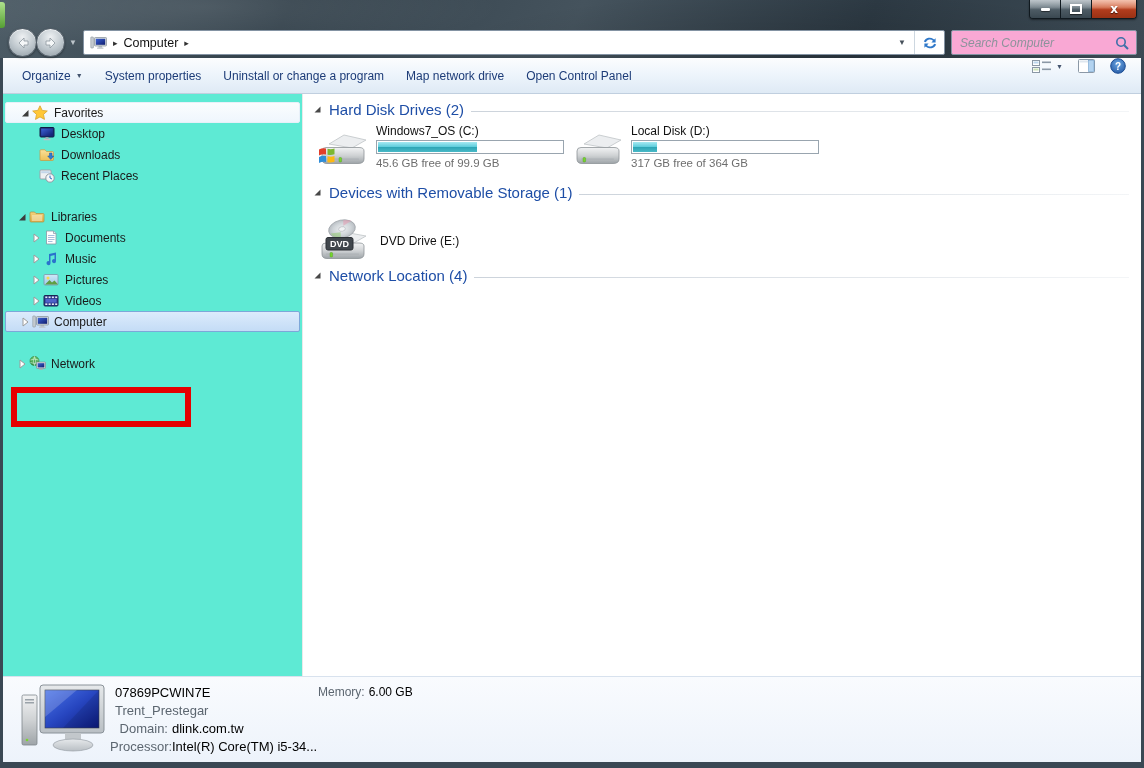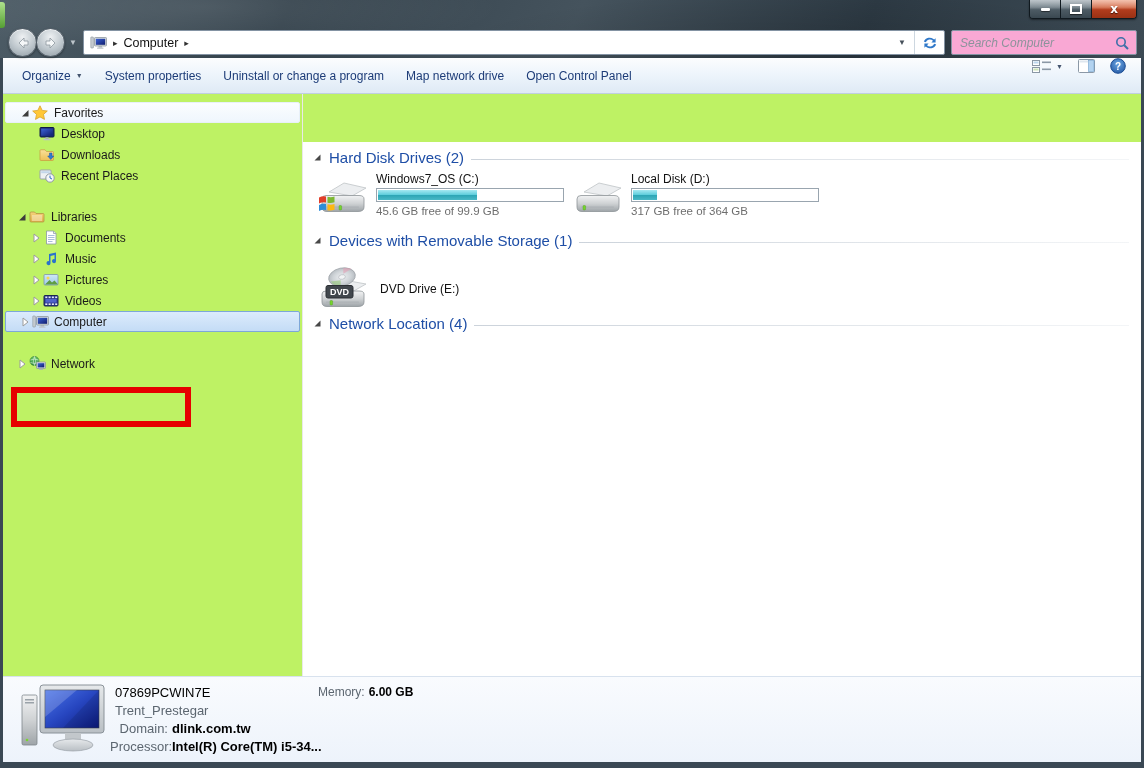--- a/index.html
+++ b/index.html
@@ -53,36 +53,36 @@
   
   .toolbar{position:absolute;top:58px;left:3px;right:3px;height:36px;
     background:linear-gradient(#fcfdfe,#eef5fc 45%,#dfeaf5);
     border-bottom:1px solid #c0cfdf;display:flex;align-items:flex-start;box-sizing:border-box;}
   .tb-item{font-size:12px;color:#1d3c78;padding:0 11px;height:100%;display:flex;align-items:center;gap:5px;cursor:default;}
   .tb-item.first{margin-left:8px;}
   .tb-caret{font-size:7px;color:#44546e;}
   .tb-right{margin-left:auto;display:flex;align-items:center;gap:15px;padding-right:15px;}
   .tb-icon{display:flex;align-items:center;gap:4px;}
   
-  .app-body{position:absolute;top:94px;left:3px;right:3px;bottom:92px;background:#bef264;display:flex;}
+  .app-body{position:absolute;top:94px;left:3px;right:3px;bottom:92px;background:#5eead4;display:flex;}
   .sidebar{width:300px;flex:none;border-right:1px solid #e9e9e9;position:relative;padding-top:8px;box-sizing:border-box;}
   .srow{display:flex;align-items:center;height:21px;font-size:12px;color:#1a1a1a;}
   .arr{width:12px;display:flex;justify-content:center;margin-left:13px;flex:none;}
   .fav-child{padding-left:35px;}
   .lib-child .arr{margin-left:27px;}
   .icon16{width:18px;height:16px;margin-right:5px;display:flex;align-items:center;justify-content:center;flex:none;}
   .srow.hl{margin:0 2px;border:1px solid #e8f0f9;border-radius:2px;height:19px;
     background:linear-gradient(#fbfdfe,#eff6fd);}
   .srow.sel{margin:0 2px;border:1px solid #7da7d9;border-radius:2px;height:19px;
     background:linear-gradient(#dcebfc,#c4dcf6);}
   .mt20{margin-top:20px;} .mt22{margin-top:22px;} .mt21{margin-top:21px;}
   .annotation{position:absolute;left:8px;top:293px;width:180px;height:40px;box-sizing:border-box;
     border:6px solid #e60000;z-index:5;}
   
-  .main{flex:1;position:relative;background:#fff;margin-top:48px;}
+  .main{flex:1;position:relative;background:#fff;}
   .ghead{position:absolute;left:10px;right:12px;display:flex;align-items:center;gap:7px;}
   .gtitle{font-size:15px;color:#1e4ea6;white-space:nowrap;}
   .gline{flex:1;height:1px;background:linear-gradient(to right,#ccd3db,#f3f5f7);margin-top:3px;}
   .drive{position:absolute;display:flex;gap:7px;}
   .dicon{margin-top:8px;flex:none;}
   .dinfo{display:flex;flex-direction:column;}
   .dname{font-size:12px;color:#111;height:17px;display:flex;align-items:center;}
   .dbar{width:188px;height:14px;border:1px solid #99a5af;background:#fff;box-sizing:border-box;padding:1px;margin:1px 0 2px;}
   .dfill{height:100%;background:linear-gradient(#a5e9f2 0%,#62cfdd 45%,#2ba4b4 50%,#49b9c7 100%);}
   .dfree{font-size:11.5px;color:#6e6e6e;margin-top:1px;}
@@ -91,21 +91,21 @@
   
   .details{position:absolute;left:3px;right:3px;bottom:6px;height:86px;
     background:linear-gradient(#f9fbfe,#edf3fb);border-top:1px solid #d8e2ee;box-sizing:border-box;}
   .dp-icon{position:absolute;left:16px;top:5px;}
   .dp-col1{position:absolute;left:107px;top:6px;font-size:13px;}
   .dp-col2{position:absolute;left:315px;top:6px;font-size:12px;}
   .dp-line{height:18px;display:flex;align-items:center;white-space:nowrap;}
   .dp-name{padding-left:5px;color:#000;}
   .dp-user{padding-left:5px;color:#5c6670;}
   .dp-label{display:inline-block;width:58px;text-align:right;color:#5c6670;flex:none;}
-  .dp-val{margin-left:4px;color:#000;font-weight:bold;}
+  .dp-val{margin-left:4px;color:#000;}
 </style>
 </head>
 <body>
 
 <svg width="0" height="0" style="position:absolute">
   <defs>
     <linearGradient id="drv" x1="0" y1="0" x2="0" y2="1">
       <stop offset="0" stop-color="#f2f3f4"></stop>
         <stop offset="0.5" stop-color="#cfd2d4"></stop>
         <stop offset="1" stop-color="#9ea4a8"></stop>

